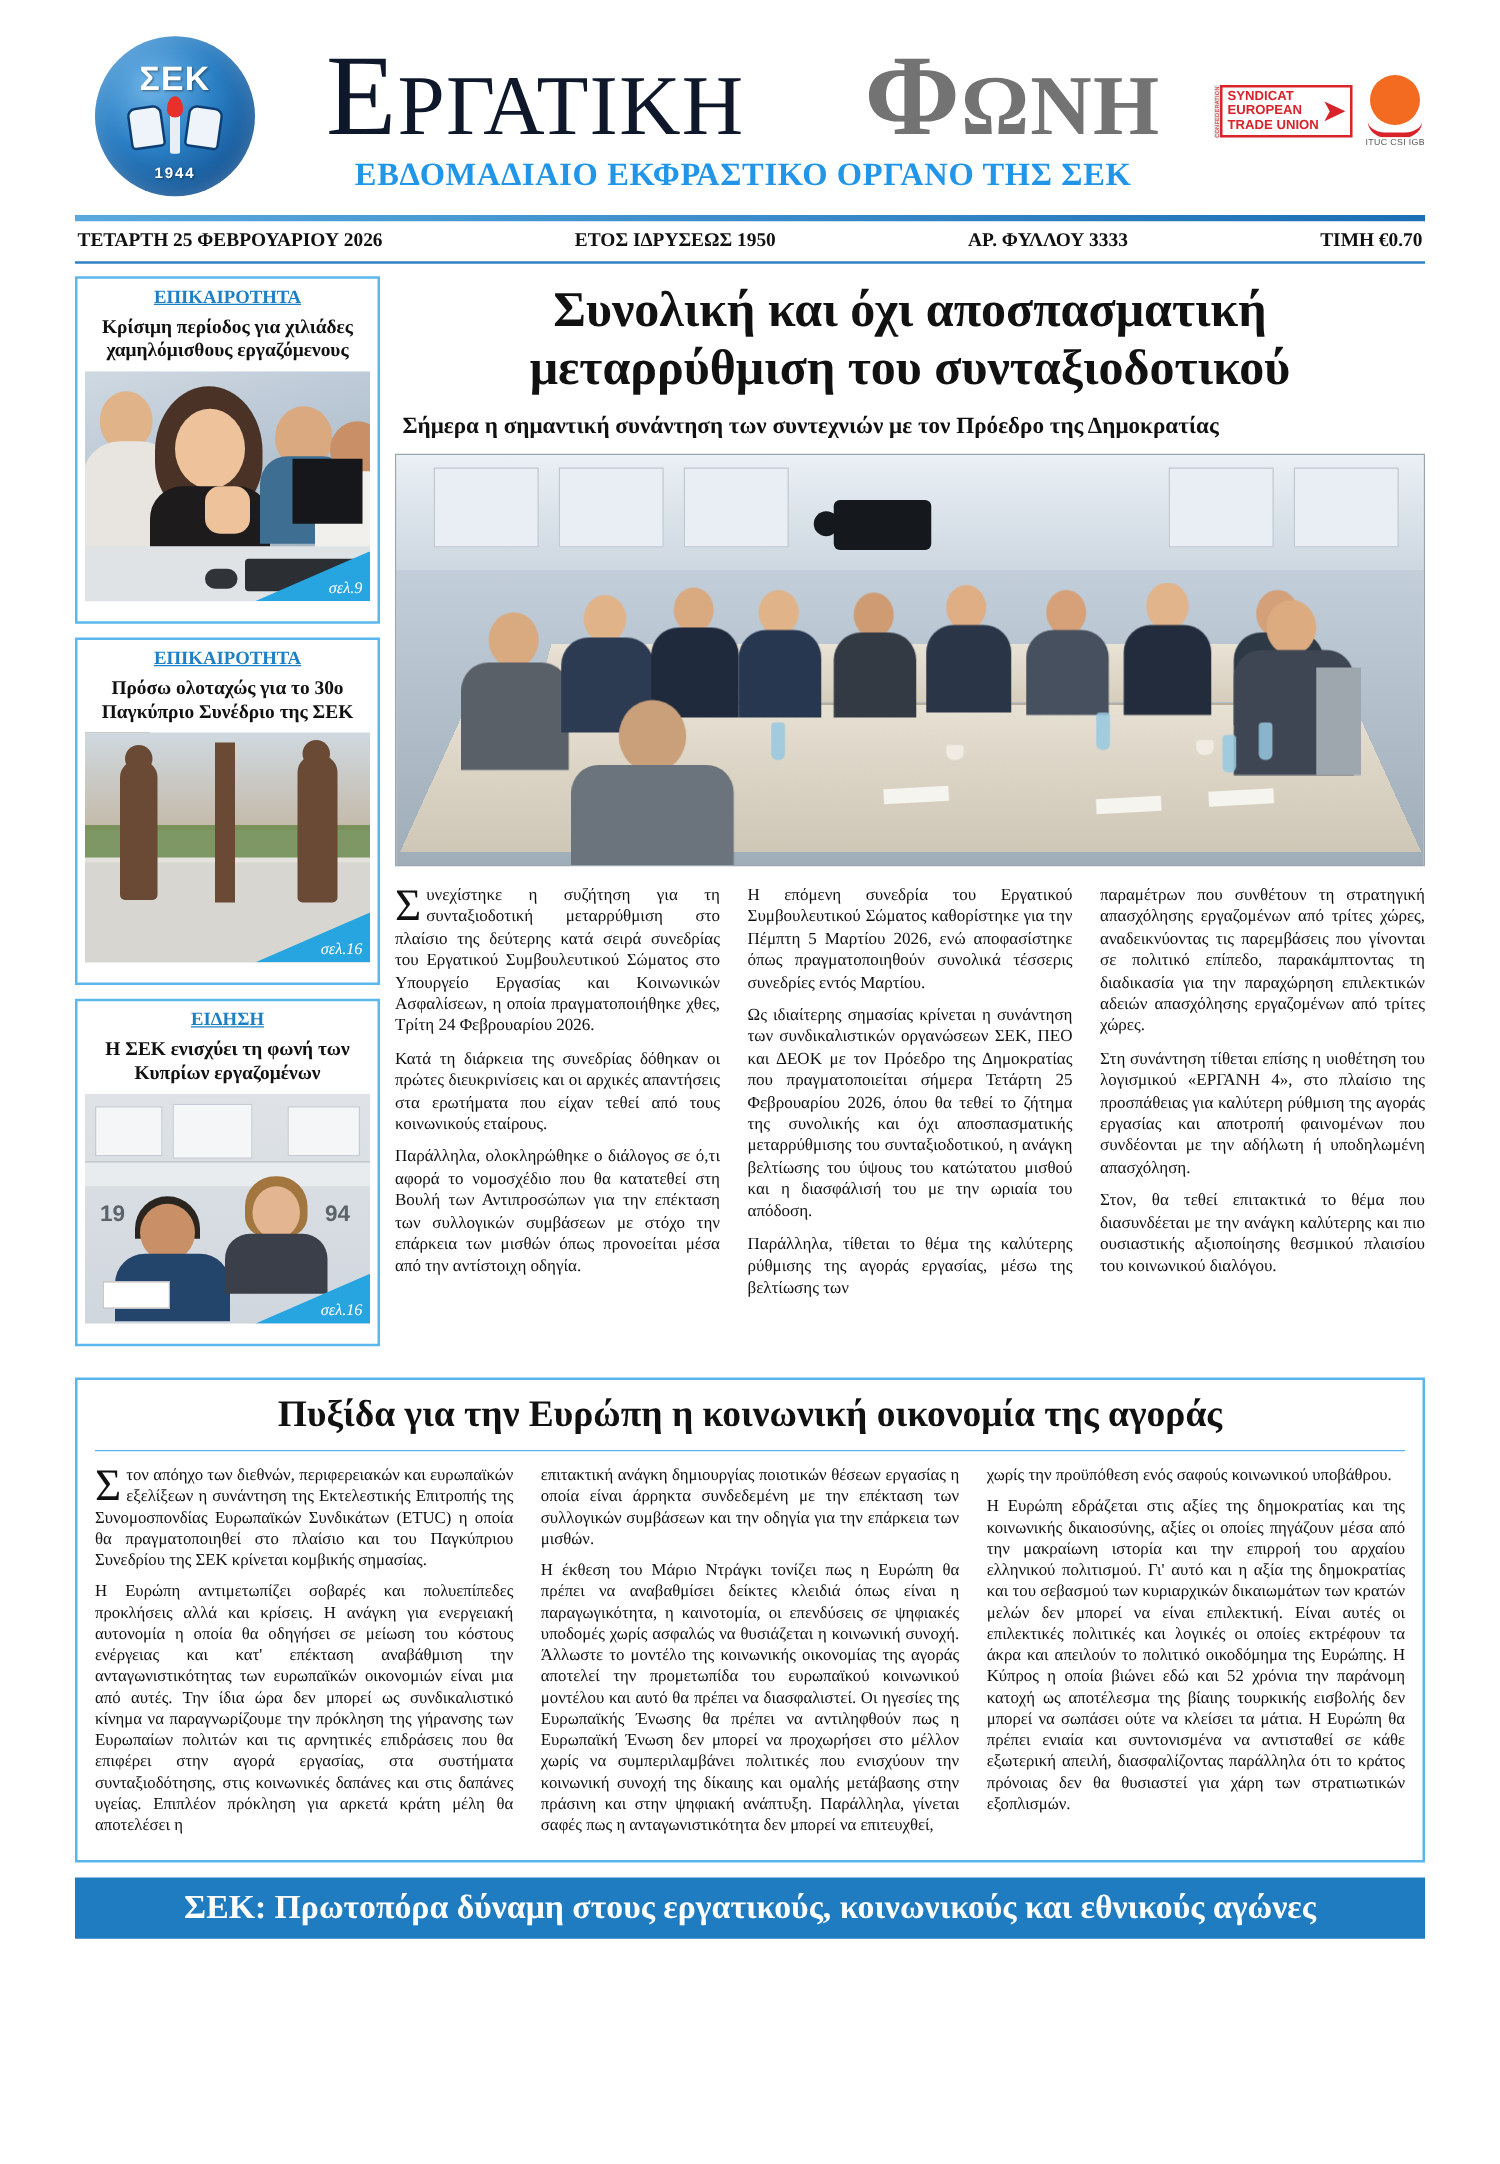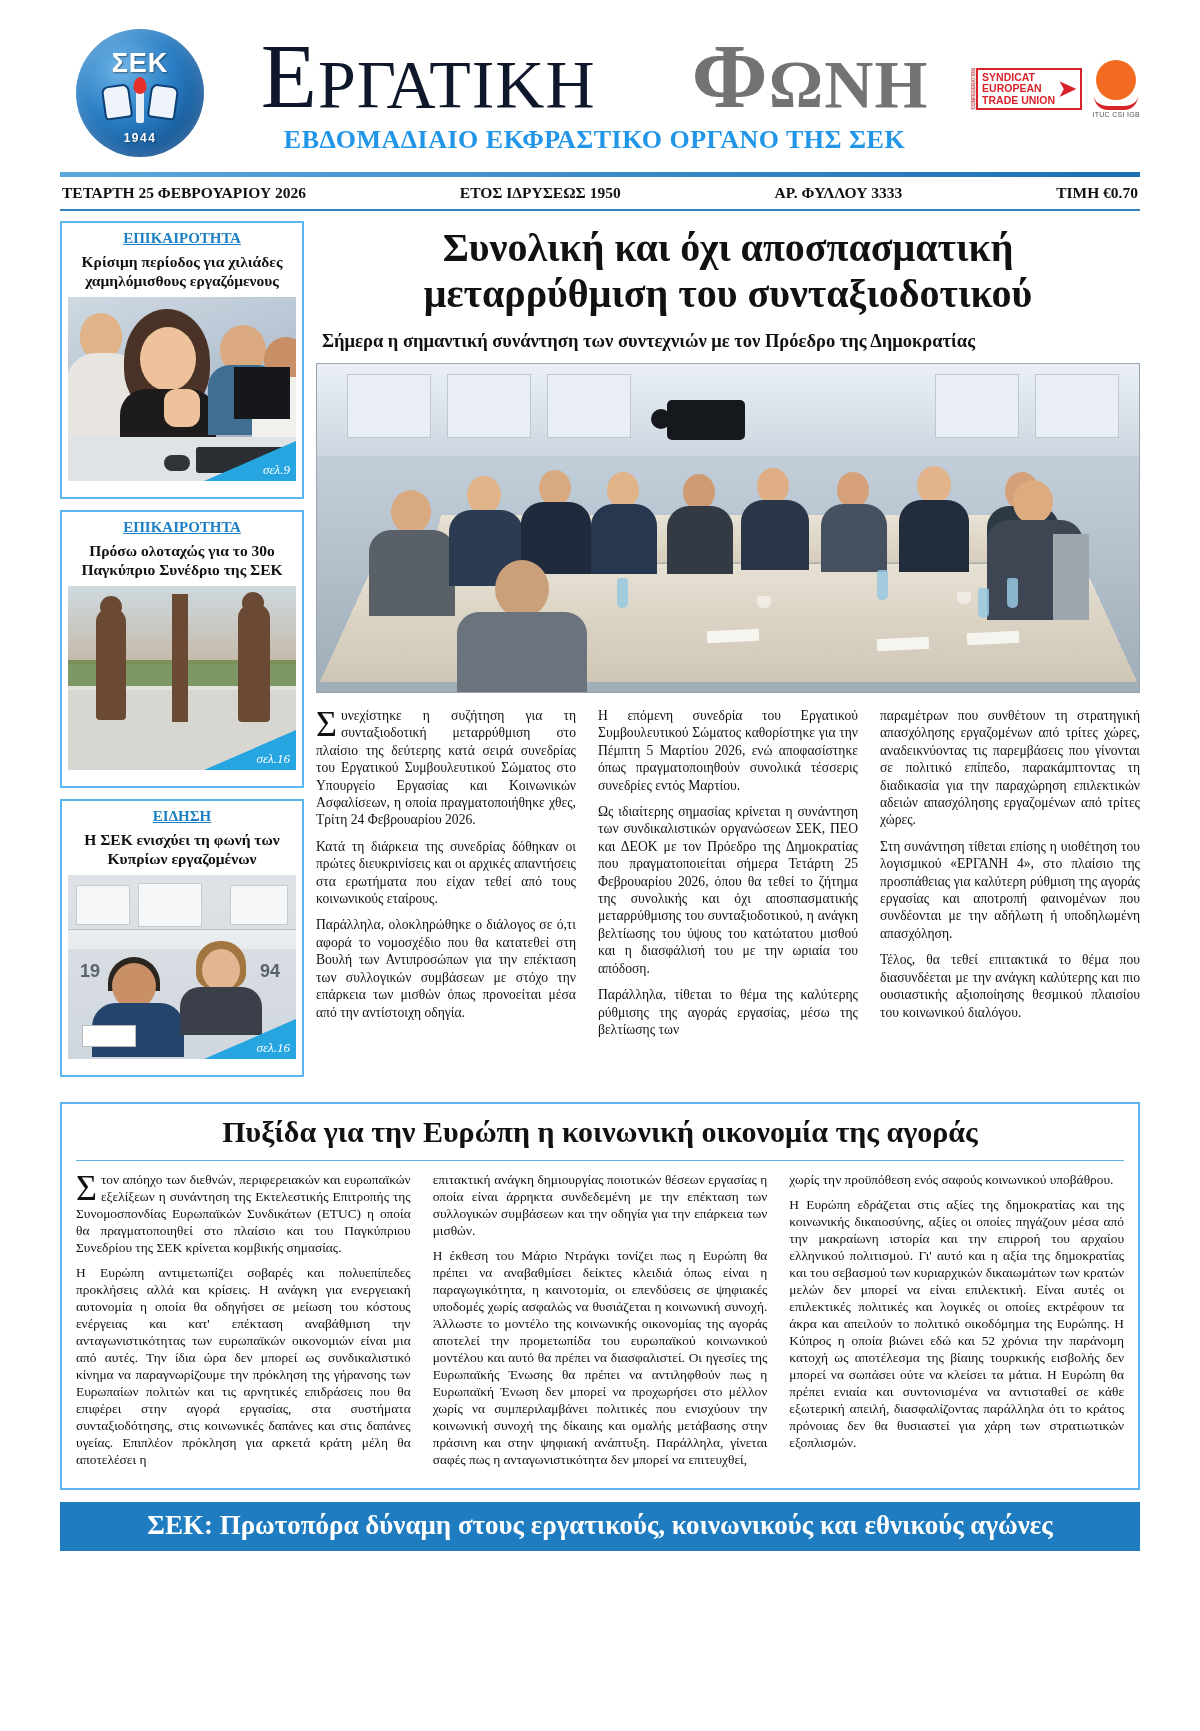--- a/index.html
+++ b/index.html
@@ -56,21 +56,21 @@
   .paper-title .cap { font-size: 92px; }
   .paper-title .sml { font-size: 68px; }
   .paper-sub {
     margin-top: 4px;
     font-family: "Liberation Serif", serif; font-weight: bold;
     font-size: 26px; letter-spacing: .5px; color: #2196e8;
   }
   .etuc-wrap { width: 175px; display: flex; align-items: center; justify-content: flex-end; gap: 10px; padding-bottom: 8px; }
   .etuc-box {
     background: #e5e5e5; border: 0; padding: 0; position: relative;
-    display: flex; align-items: flex-start;
+    display: flex; align-items: flex-end;
   }
   .etuc-red {
     background: #ffffff; border: 2px solid #d8232a; padding: 2px 4px;
     display: flex; align-items: center; gap: 3px;
   }
   .etuc-red .lines {
     font-family: "Liberation Sans", sans-serif; font-weight: bold;
     font-size: 10.5px; line-height: 11.5px; color: #d8232a; text-align: left;
   }
   .etuc-red .lines span { display: block; }
@@ -450,21 +450,21 @@
           <p>Παράλληλα, ολοκληρώθηκε ο διάλογος σε ό,τι αφορά το νομοσχέδιο που θα κατατεθεί στη Βουλή των Αντιπροσώπων για την επέκταση των συλλογικών συμβάσεων με στόχο την επάρκεια των μισθών όπως προνοείται μέσα από την αντίστοιχη οδηγία.</p>
         </div>
         <div class="col">
           <p>Η επόμενη συνεδρία του Εργατικού Συμβουλευτικού Σώματος καθορίστηκε για την Πέμπτη 5 Μαρτίου 2026, ενώ αποφασίστηκε όπως πραγματοποιηθούν συνολικά τέσσερις συνεδρίες εντός Μαρτίου.</p>
           <p>Ως ιδιαίτερης σημασίας κρίνεται η συνάντηση των συνδικαλιστικών οργανώσεων ΣΕΚ, ΠΕΟ και ΔΕΟΚ με τον Πρόεδρο της Δημοκρατίας που πραγματοποιείται σήμερα Τετάρτη 25 Φεβρουαρίου 2026, όπου θα τεθεί το ζήτημα της συνολικής και όχι αποσπασματικής μεταρρύθμισης του συνταξιοδοτικού, η ανάγκη βελτίωσης του ύψους του κατώτατου μισθού και η διασφάλισή του με την ωριαία του απόδοση.</p>
           <p>Παράλληλα, τίθεται το θέμα της καλύτερης ρύθμισης της αγοράς εργασίας, μέσω της βελτίωσης των</p>
         </div>
         <div class="col">
           <p>παραμέτρων που συνθέτουν τη στρατηγική απασχόλησης εργαζομένων από τρίτες χώρες, αναδεικνύοντας τις παρεμβάσεις που γίνονται σε πολιτικό επίπεδο, παρακάμπτοντας τη διαδικασία για την παραχώρηση επιλεκτικών αδειών απασχόλησης εργαζομένων από τρίτες χώρες.</p>
           <p>Στη συνάντηση τίθεται επίσης η υιοθέτηση του λογισμικού «ΕΡΓΑΝΗ 4», στο πλαίσιο της προσπάθειας για καλύτερη ρύθμιση της αγοράς εργασίας και αποτροπή φαινομένων που συνδέονται με την αδήλωτη ή υποδηλωμένη απασχόληση.</p>
-          <p>Τέλος, θα τεθεί επιτακτικά το θέμα που διασυνδέεται με την ανάγκη καλύτερης και πιο ουσιαστικής αξιοποίησης θεσμικού πλαισίου του κοινωνικού διαλόγου.</p>
+          <p>Στον, θα τεθεί επιτακτικά το θέμα που διασυνδέεται με την ανάγκη καλύτερης και πιο ουσιαστικής αξιοποίησης θεσμικού πλαισίου του κοινωνικού διαλόγου.</p>
         </div>
       </div>
 
     </div>
   </div>
 
   <div class="feature">
     <div class="f-head">Πυξίδα για την Ευρώπη η κοινωνική οικονομία της αγοράς</div>
     <div class="cols3">
       <div class="col">

